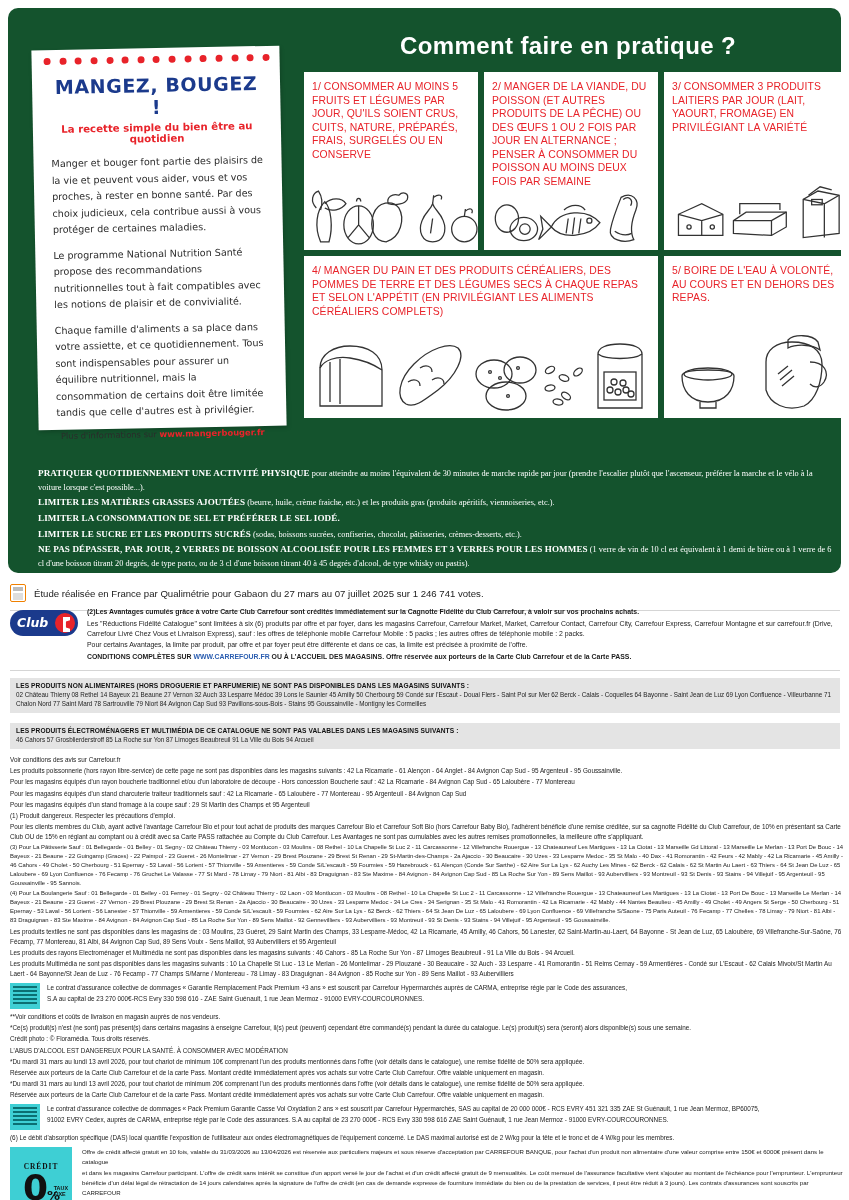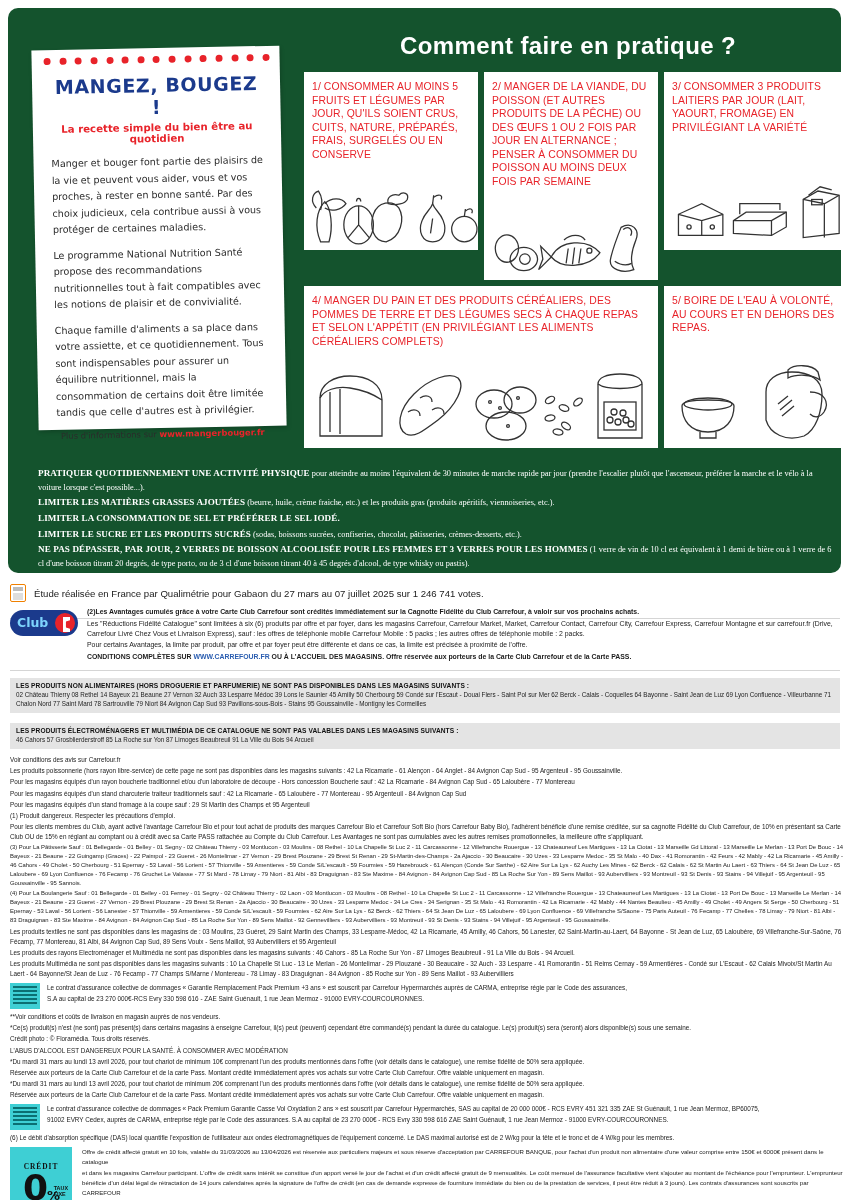--- a/index.html
+++ b/index.html
@@ -78,21 +78,21 @@
   
   .cards { position:absolute; left:296px; top:64px; width:540px; }
   .row1 { display:flex; gap:6px; }
   .row2 { display:flex; gap:6px; margin-top:6px; }
   .card {
     background:#ffffff;
     padding:8px 8px 4px 8px;
     position:relative;
   }
   .c1 { width:174px; height:178px; }
-  .c2 { width:174px; height:208px; }
+  .c2 { width:174px; height:178px; }
   .c3 { width:180px; height:178px; }
   .c4 { width:354px; height:162px; }
   .c5 { width:180px; height:162px; }
   .card h4 {
     margin:0;
     color:#e8232a;
     font-size:10.4px;
     font-weight:normal;
     line-height:1.30;
     letter-spacing:.1px;
@@ -110,21 +110,21 @@
     font-family:Liberation Serif, serif;
   }
   .bullets b { font-size:9.1px; letter-spacing:.1px; }
   .bullets p { margin:0 0 1px 0; }
 
   
   .study {
     position:absolute; left:10px; top:584px; width:830px;
     display:flex; align-items:center; gap:8px;
     border-bottom:1px solid #d5d5d5;
-    padding-bottom:16px;
+    padding-bottom:8px;
   }
   .study-ico {
     width:16px; height:18px; border:1.6px solid #f08000; border-radius:2px;
     background:#ffffff; position:relative; flex:none;
   }
   .study-ico:before { content:""; position:absolute; left:2px; top:2px; right:2px; height:4px; background:#bcbcbc; }
   .study-ico:after { content:""; position:absolute; left:2px; top:8px; right:2px; height:7px; background:#dedede; }
   .study-txt { font-size:9.6px; color:#222; font-family:"Liberation Sans", sans-serif; }
 
   
@@ -132,22 +132,22 @@
     position:absolute; left:10px; top:607px; width:830px;
     display:flex; gap:9px;
     border-bottom:1px solid #d5d5d5;
     padding-bottom:7px;
   }
   .club-logo {
     width:68px; height:26px; border-radius:13px;
     background:#1b3a8c; position:relative; flex:none; margin-top:3px;
   }
   .club-logo .ctxt {
-    position:absolute; left:7px; top:5px; color:#7dd3fc; font-weight:bold; font-size:12.5px;
-    font-family:"DejaVu Sans", sans-serif;
+    position:absolute; left:7px; top:5px; color:#ffffff; font-weight:bold; font-size:12.5px;
+    font-style:italic; font-family:"DejaVu Sans", sans-serif;
   }
   .club-logo .cmark {
     position:absolute; right:1px; top:1px; width:24px; height:24px; border-radius:50%;
     background:#e8232a; border:2px solid #1b3a8c;
   }
   .club-logo .cmark:after {
     content:""; position:absolute; left:8px; top:4px; width:7px; height:15px;
     background:#ffffff;
     clip-path: polygon(0 0,100% 0,100% 22%,42% 30%,42% 70%,100% 78%,100% 100%,0 100%);
   }

